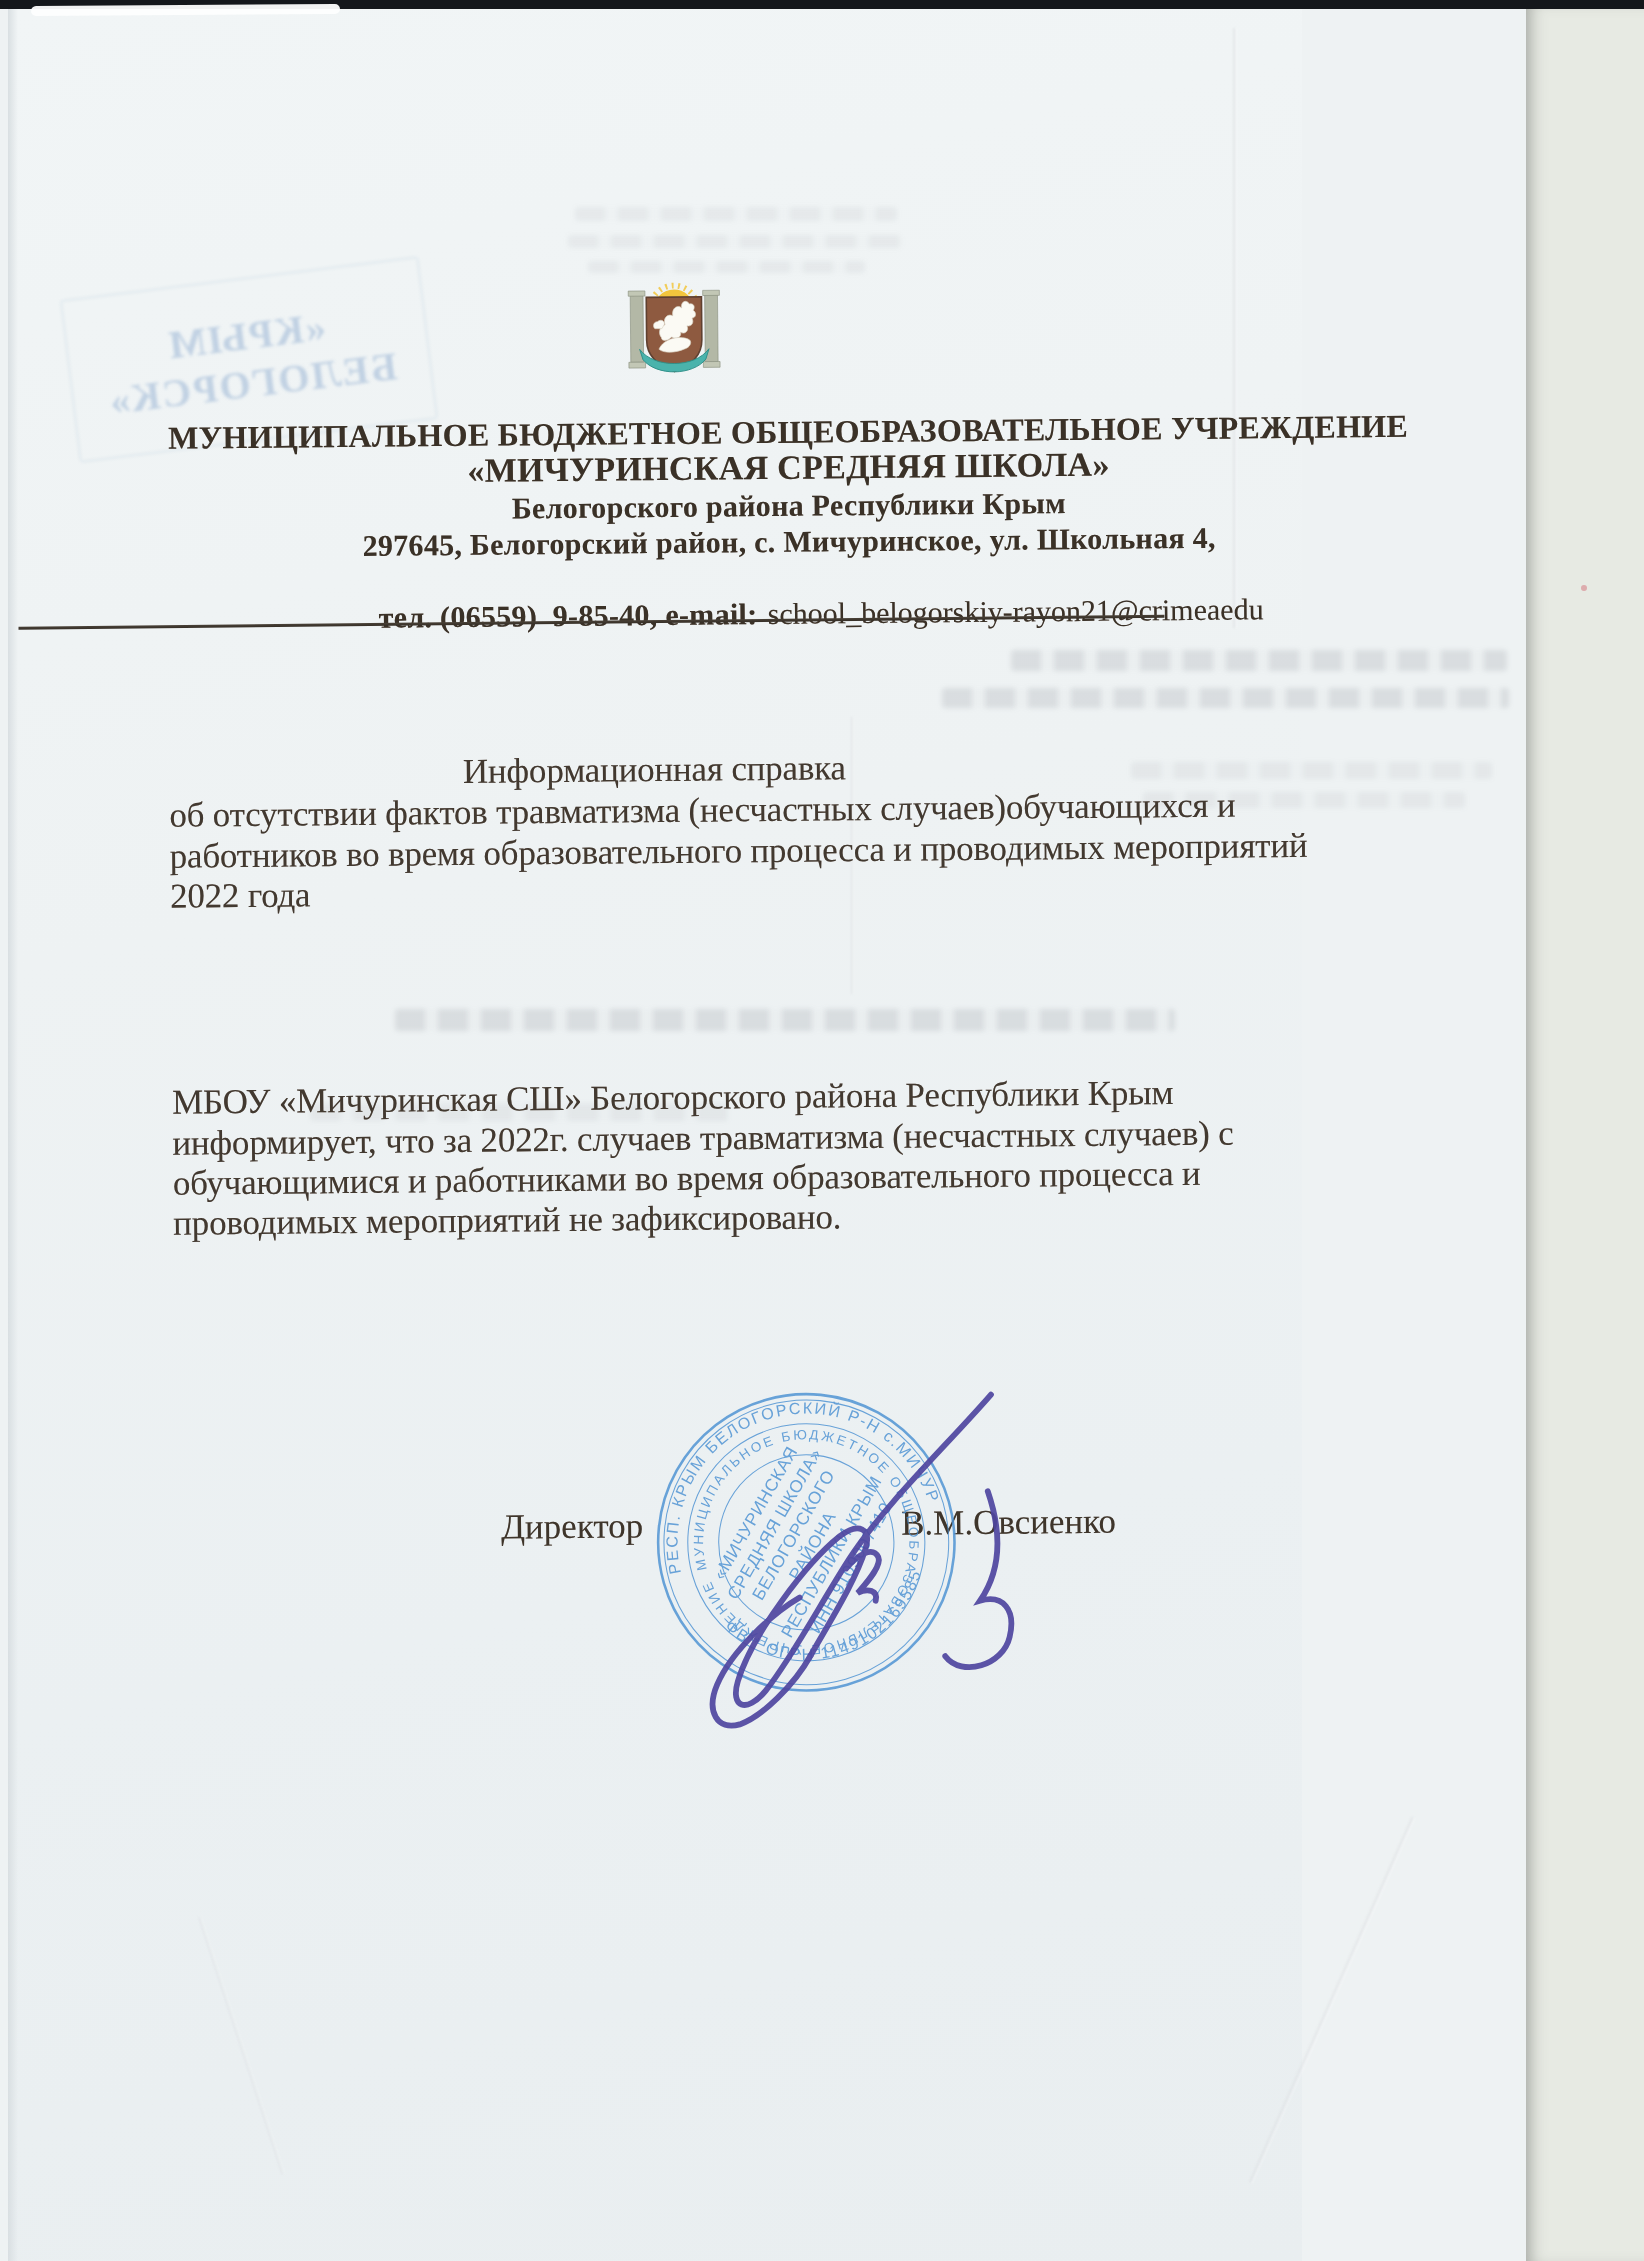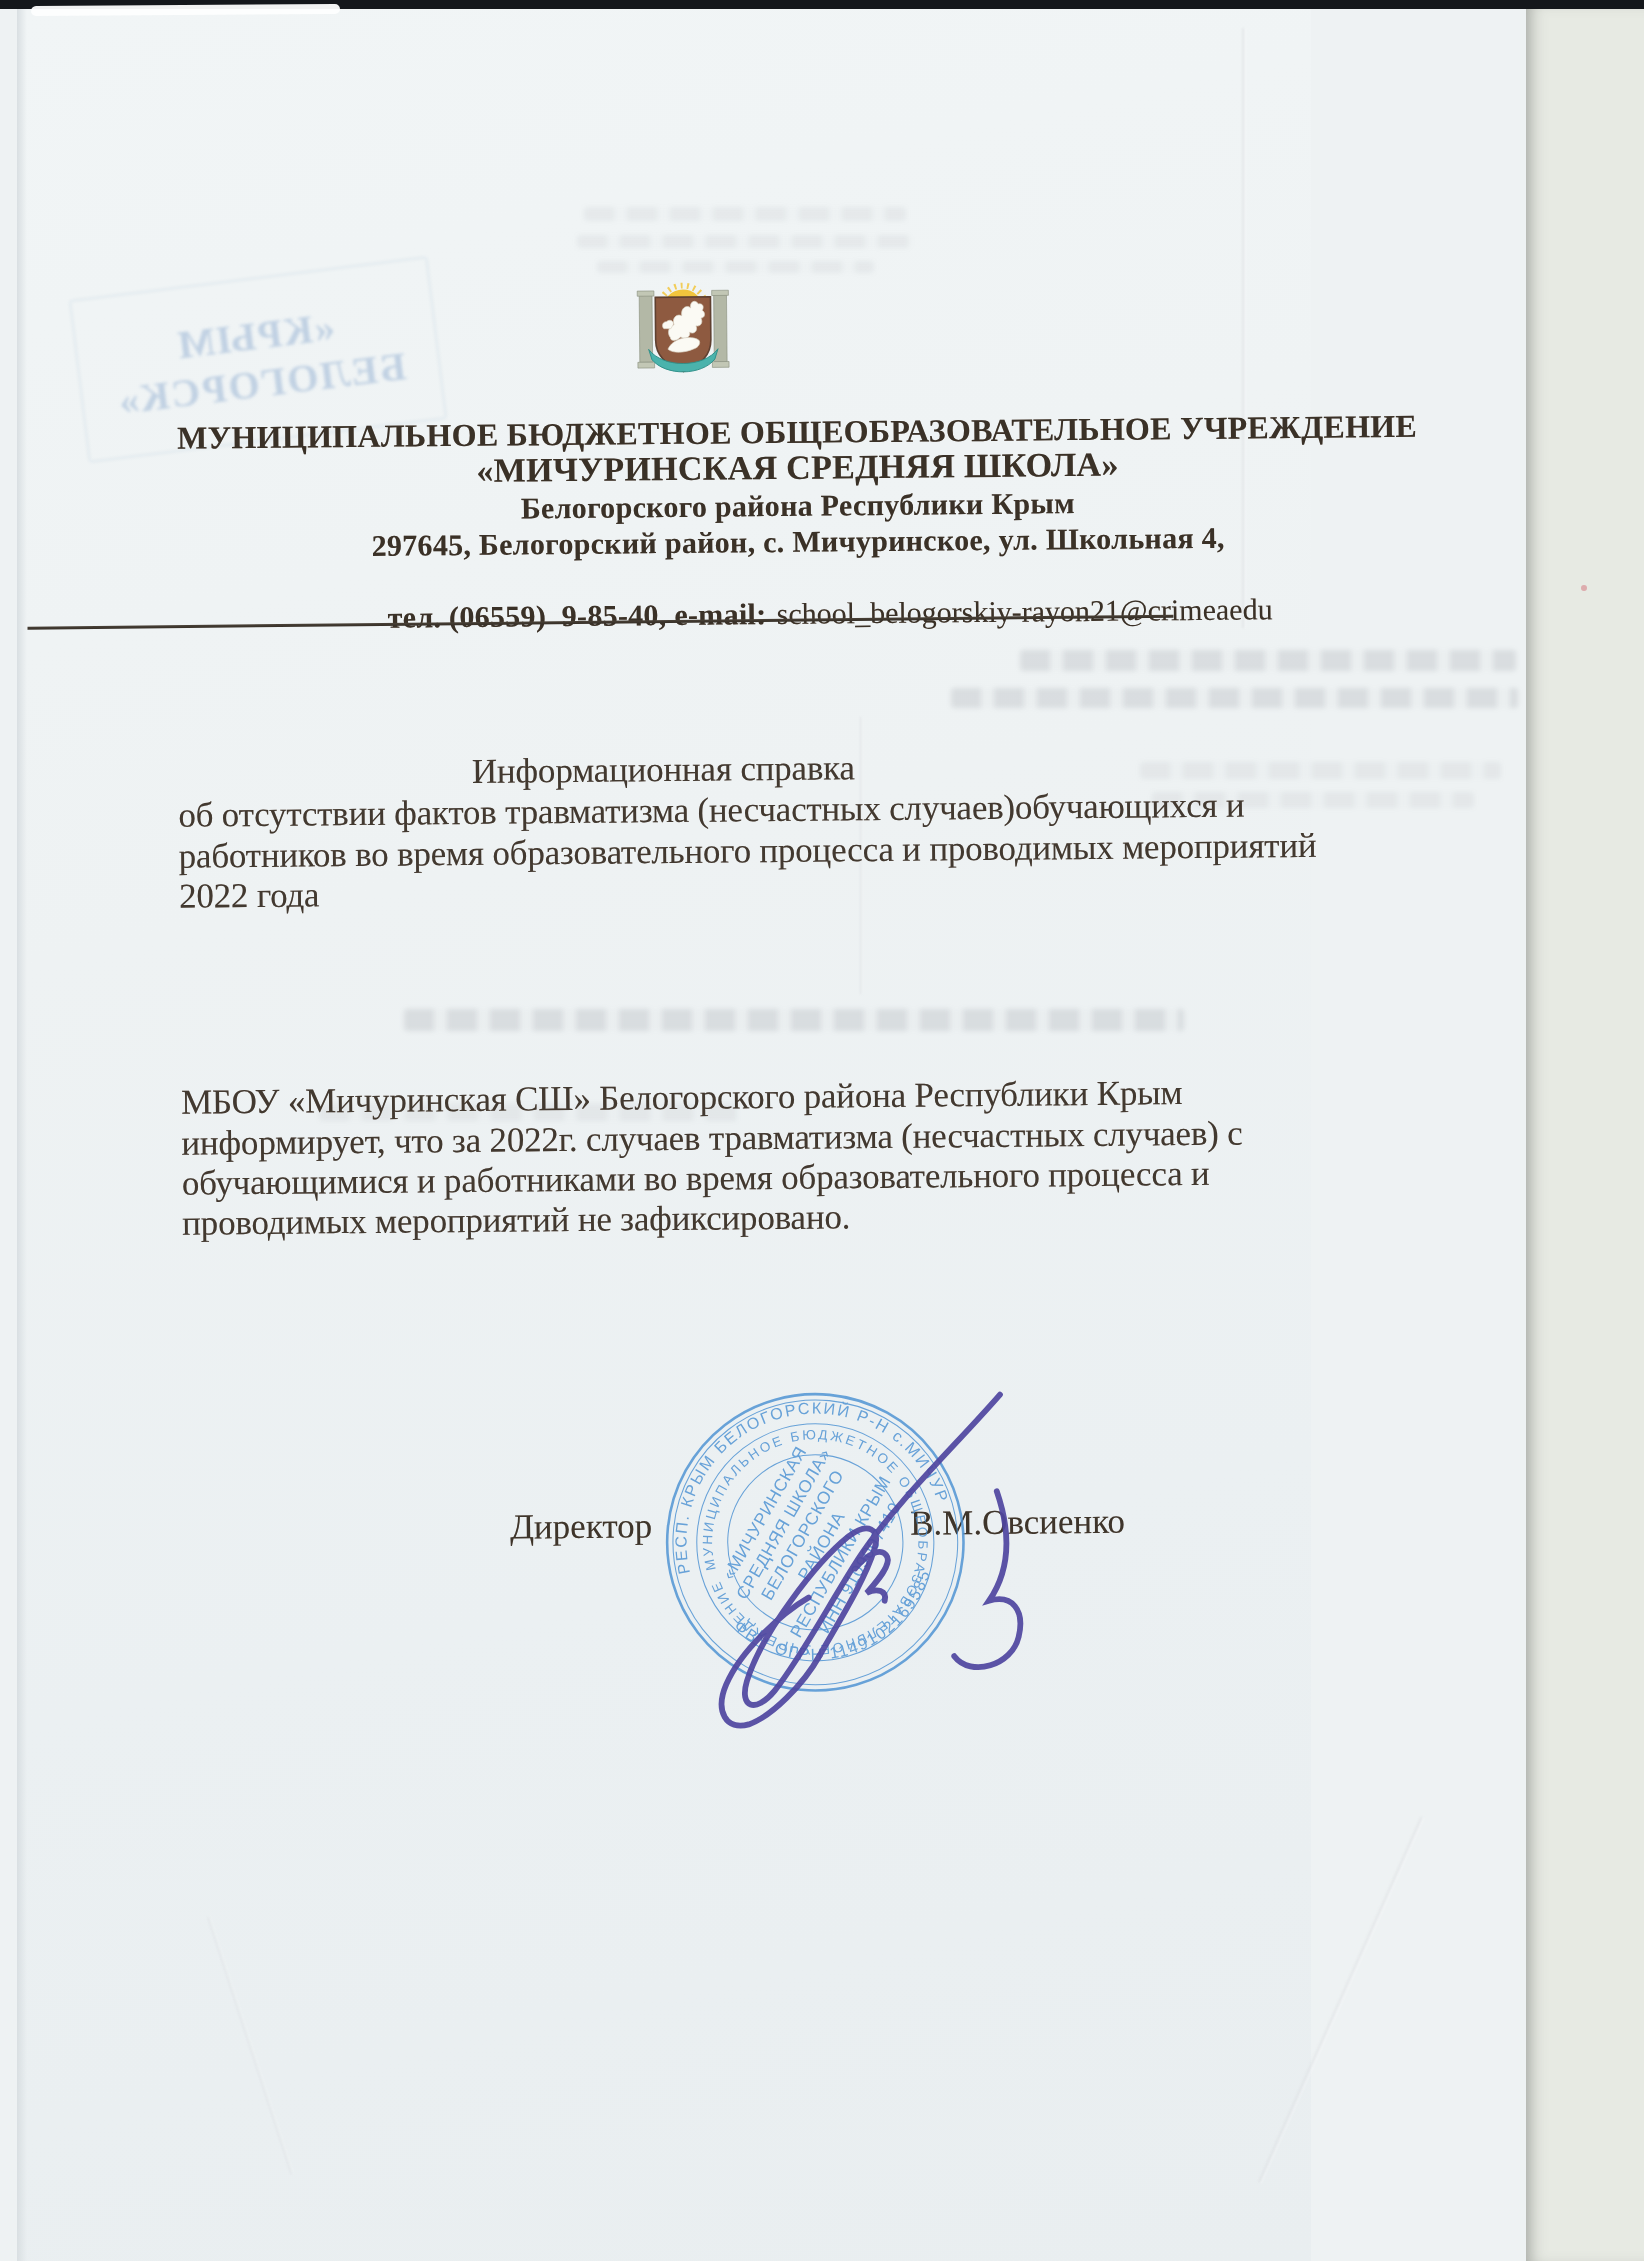--- a/index.html
+++ b/index.html
@@ -3,21 +3,21 @@
 <meta charset="utf-8">
 <style>
   html,body{margin:0;padding:0;background:#cfd3d2;}
   .scan{position:relative;width:1644px;height:2261px;overflow:hidden;background:#eef2f3;
         font-family:"Liberation Serif",serif;}
   
   .top-strip{position:absolute;left:0;top:0;width:1644px;height:9px;background:#14171b;}
   .paper-top-highlight{position:absolute;left:31px;top:4.5px;width:309px;height:9.7px;
         background:#fdfefe;border-radius:5.8px;transform:rotate(-.4deg);opacity:.95;}
   
-  .paper{position:absolute;left:17px;top:8.4px;width:1294px;height:2253px;
+  .paper{position:absolute;left:8px;top:8.4px;width:1294px;height:2253px;
         background:linear-gradient(168deg,#f1f5f6 0%,#eef2f3 38%,#ebf0f2 68%,#e9eef0 100%);}
   .paper-left-shade{position:absolute;left:0;top:0;width:10.3px;height:100%;
         background:linear-gradient(90deg,#d9dfe2,rgba(233,238,240,0));}
   
   .side-strip{position:absolute;left:1526px;top:8.4px;width:119px;height:2253px;background:#e7eae3;
         box-shadow:inset 13px 0 15.5px -9px rgba(95,100,95,.5);}
   .pink-dot{position:absolute;left:1581px;top:585px;width:5.8px;height:5.8px;border-radius:50%;
         background:rgba(214,120,130,.55);}
   
   .content{position:absolute;left:0;top:0;width:1526px;height:2253px;transform:rotate(-.55deg);

